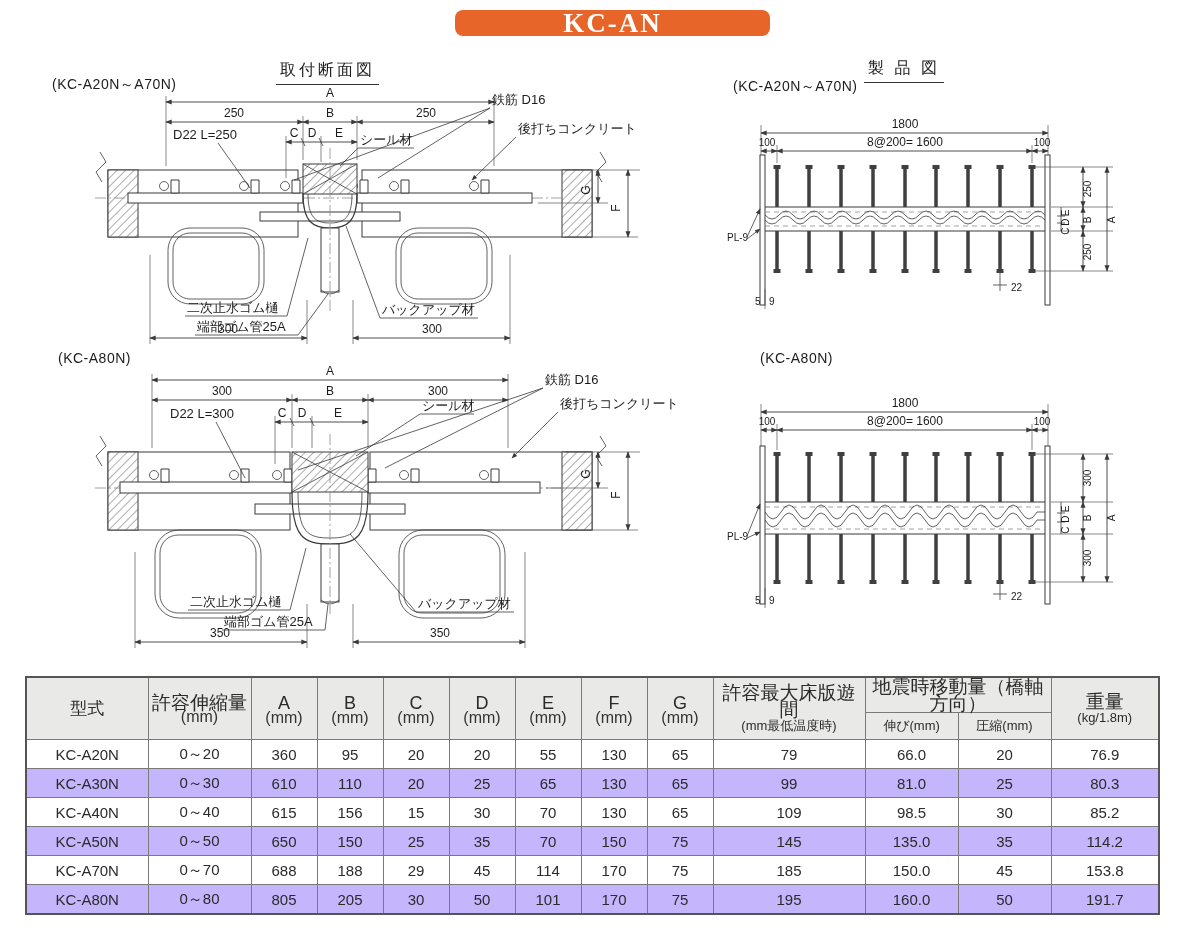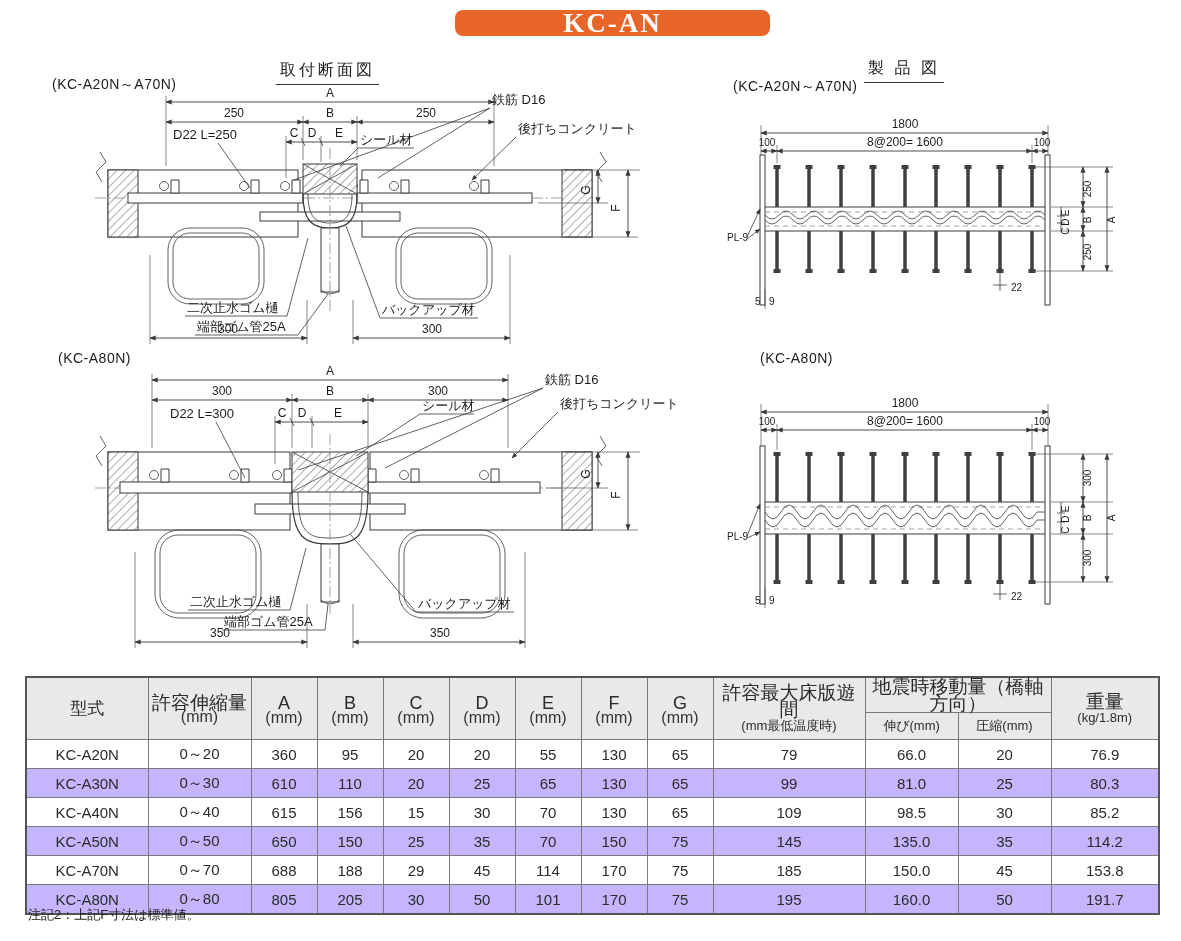--- a/index.html
+++ b/index.html
@@ -561,14 +561,13 @@
         <td>75</td>
         <td>195</td>
         <td>160.0</td>
         <td>50</td>
         <td>191.7</td>
       </tr>
   </tbody>
 </table>
 
 <div class="abs notes">
-  <div>注記2：上記F寸法は標準値。</div>
 </div>
 
 </body></html>

